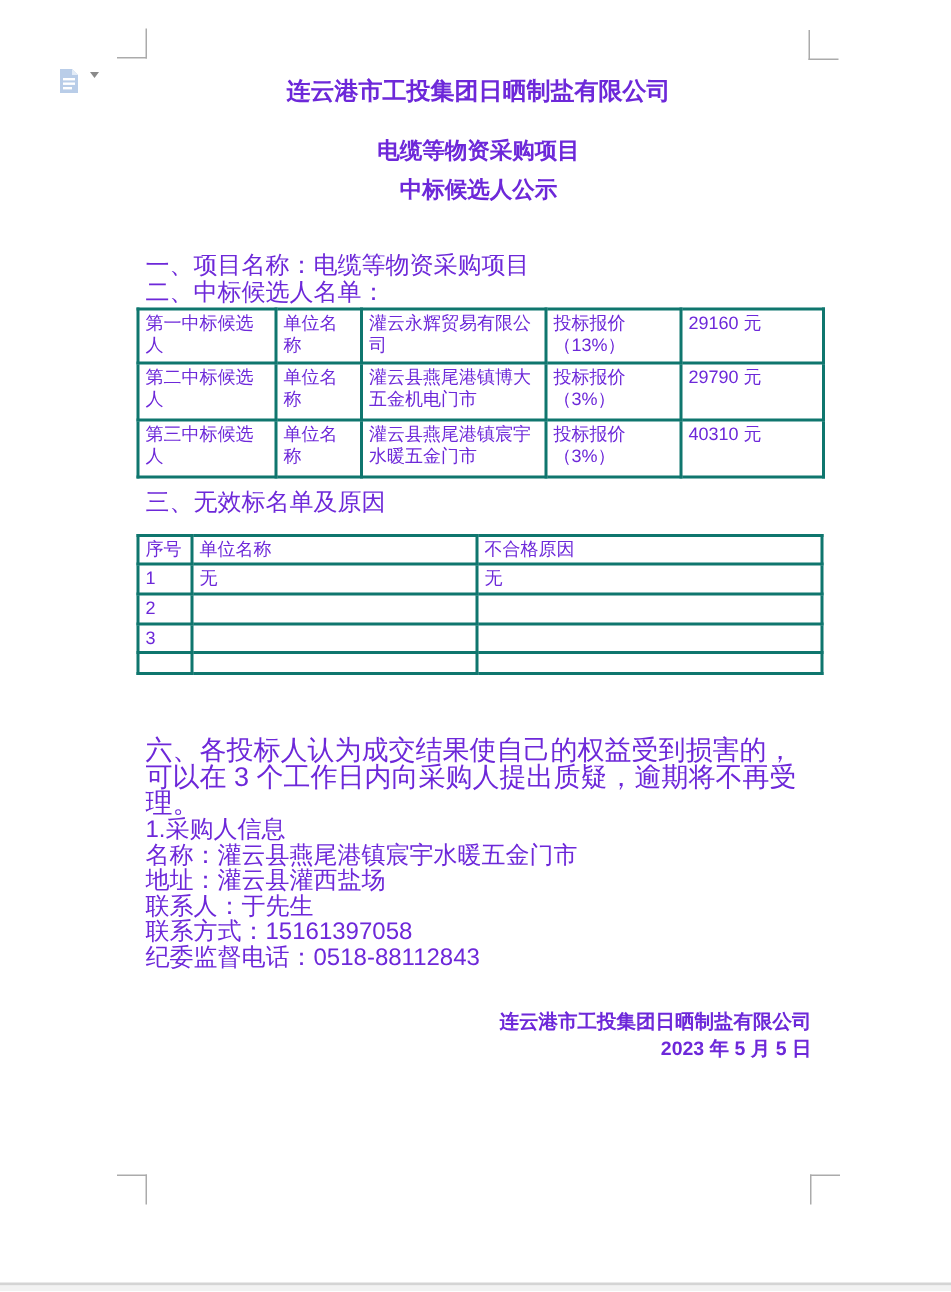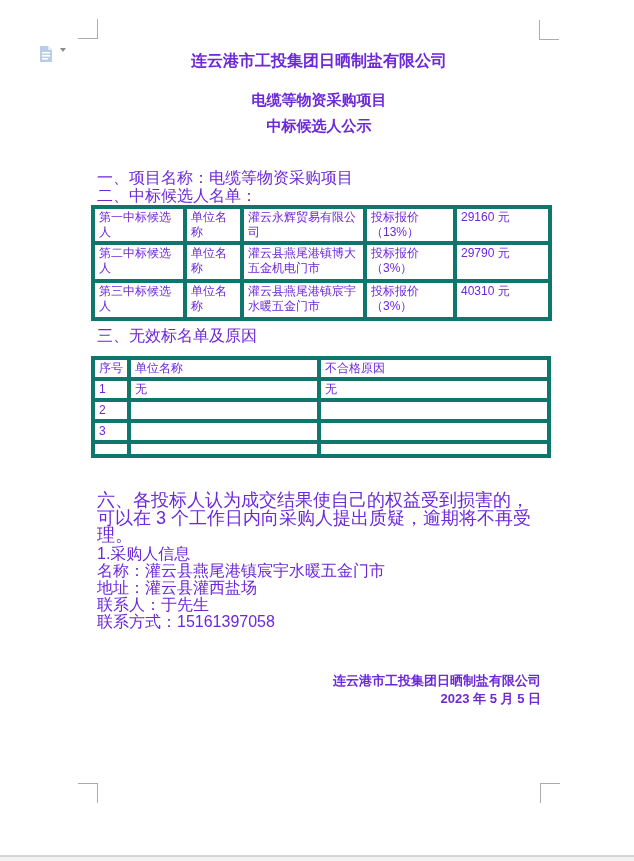--- a/index.html
+++ b/index.html
@@ -11,21 +11,21 @@
   .heading { position:absolute; left:90px; width:458px; text-align:center; font-weight:bold; }
   .h-main { top:51px; font-size:16px; }
   .h-sub  { top:91px; font-size:15px; }
   .h-ann  { top:117px; font-size:15px; }
   
   .bodyline { position:absolute; left:97px; font-size:16px; line-height:17px; white-space:pre; }
   .wrapblock { position:absolute; left:97px; width:447px; font-size:18px; line-height:17.5px; white-space:normal; }
   
   table.doc { position:absolute; border-collapse:collapse; table-layout:fixed; }
   table.doc td, table.doc th {
-    border:4px solid #0f766e; font-size:12px; font-weight:normal; text-align:left;
+    border:2px solid #0f766e; font-size:12px; font-weight:normal; text-align:left;
     line-height:15px; padding:1px 4px; vertical-align:top; overflow:hidden;
     font-family:"Liberation Sans", sans-serif;
   }
   #candidates-table { left:91px; top:205px; width:457px; }
   #invalid-table    { left:91px; top:356px; width:456px; }
   
   .footer { position:absolute; right:93px; text-align:right; font-weight:bold; font-size:13px; line-height:18px; }
   .footer-company { top:672px; }
   .footer-date { top:690px; }
   
@@ -149,19 +149,20 @@
   </tbody>
     </table>
 
   <div class="wrapblock" style="top:492px">六、各投标人认为成交结果使自己的权益受到损害的，可以在 3 个工作日内向采购人提出质疑，逾期将不再受理。</div>
   <div class="bodyline" style="top:545px">1.采购人信息</div>
 
   <div class="bodyline" style="top:562px">名称：灌云县燕尾港镇宸宇水暖五金门市</div>
   <div class="bodyline" style="top:579px">地址：灌云县灌西盐场</div>
   <div class="bodyline" style="top:596px">联系人：于先生</div>
   <div class="bodyline" style="top:613px">联系方式：15161397058</div>
+  <div class="bodyline" style="top:630px">纪委监督电话：0518-88112843</div>
 
   <div class="footer footer-company">连云港市工投集团日晒制盐有限公司</div>
   <div class="footer footer-date">2023 年 5 月 5 日</div>
 
   <div class="page-edge"></div>
   <div class="page-outside"></div>
 </div>
 
 </body></html>

